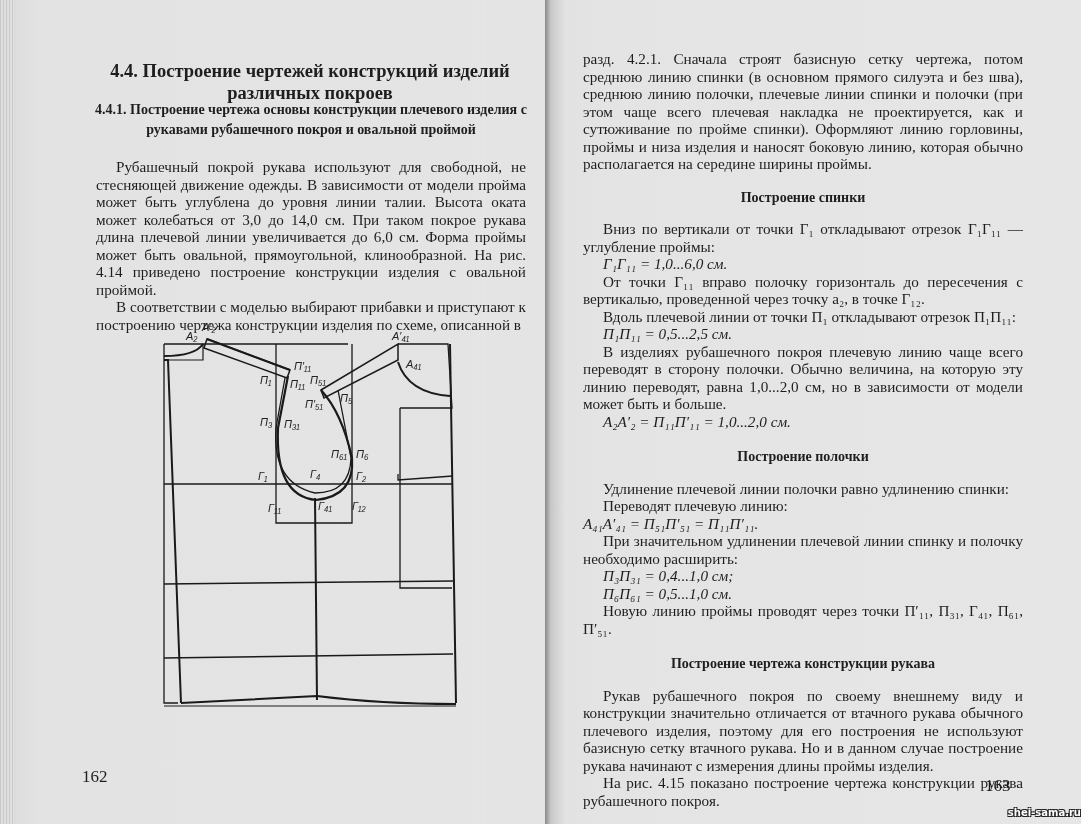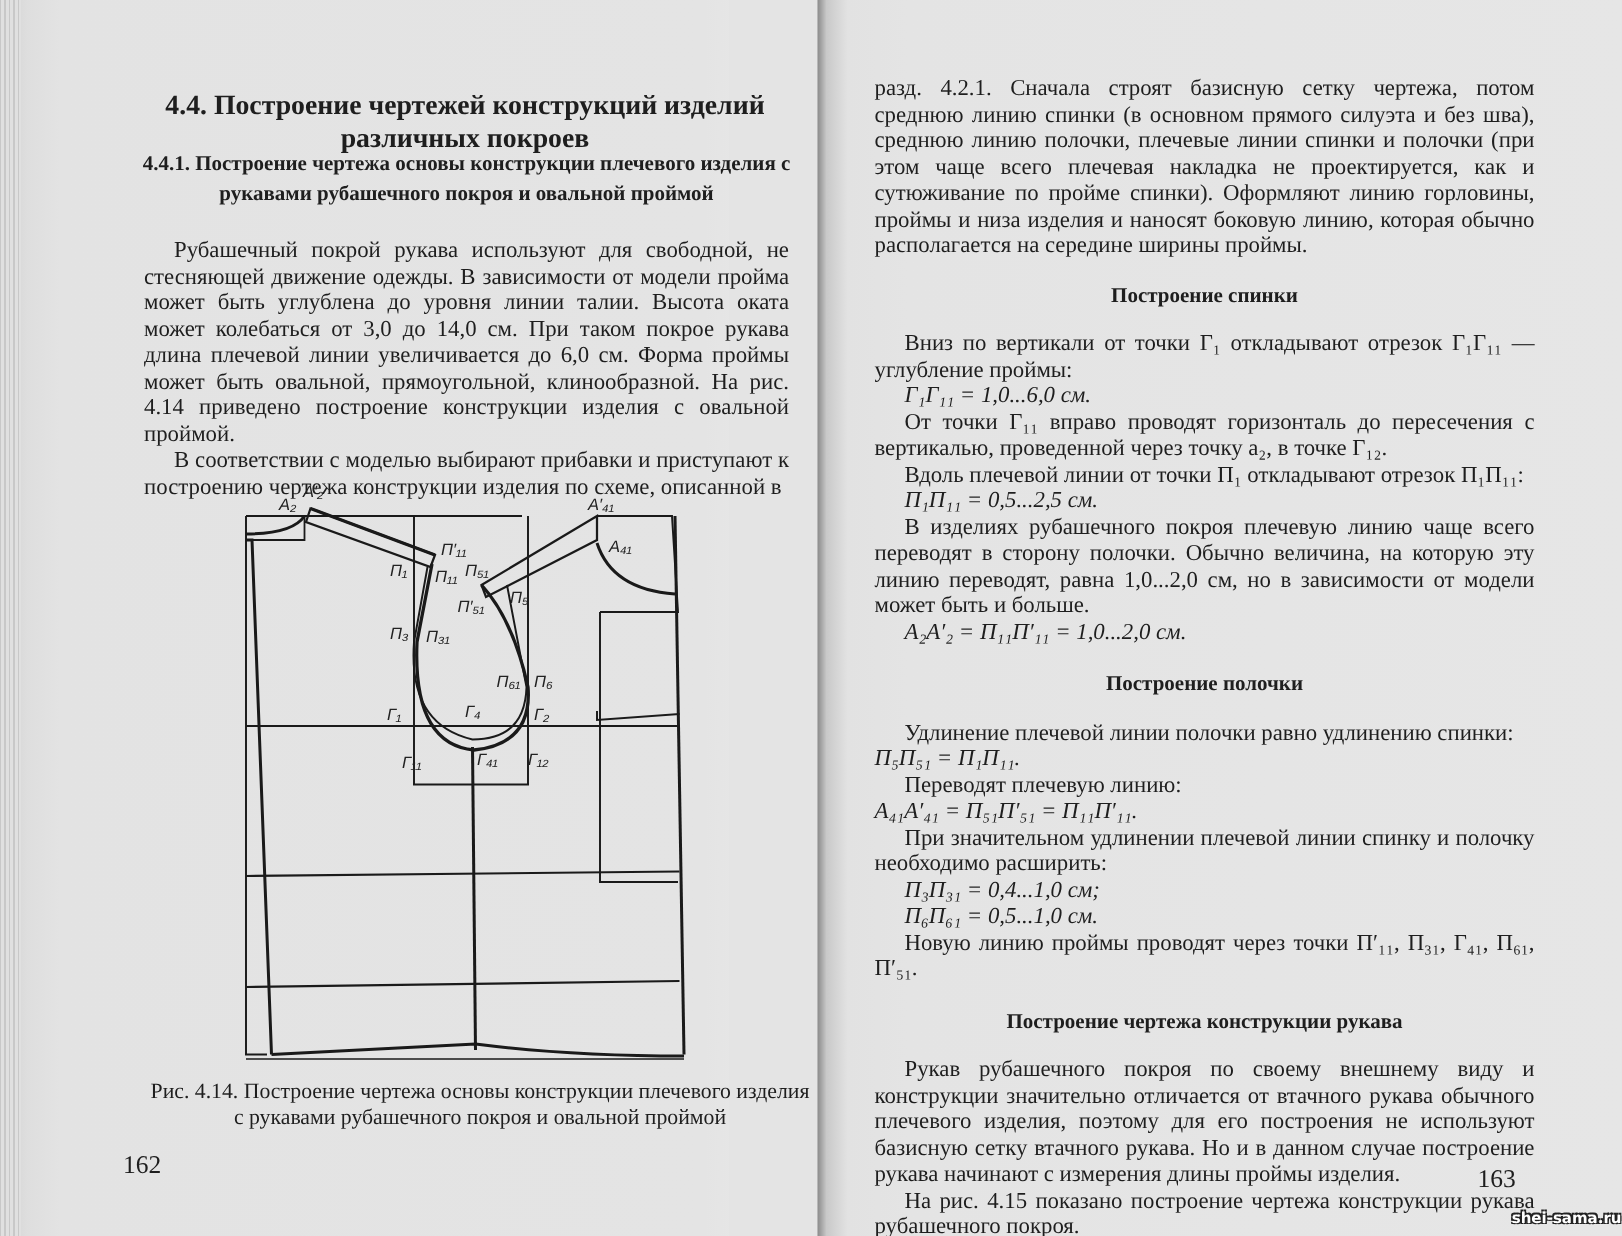--- a/index.html
+++ b/index.html
@@ -91,40 +91,38 @@
     <text x="171" y="140">П₆₁</text>
     <text x="196" y="140">П₆</text>
     <text x="98" y="162">Г₁</text>
     <text x="150" y="160">Г₄</text>
     <text x="196" y="162">Г₂</text>
     <text x="108" y="194">Г₁₁</text>
     <text x="158" y="192">Г₄₁</text>
     <text x="192" y="192">Г₁₂</text>
   </svg>
 
-  <div class="caption">Рис. 4.14. Построение чертежа основы конструкции плечевого изделия с рукавами рубашечного покроя и овальной проймой</div>
   <div class="pagenum" style="left:82px;top:767px;">162</div>
 </div>
 
 <div id="right-page" class="page">
   <div id="right-body" class="body-text">
     <p class="noindent">разд. 4.2.1. Сначала строят базисную сетку чертежа, потом среднюю линию спинки (в основном прямого силуэта и без шва), среднюю линию полочки, плечевые линии спинки и полочки (при этом чаще всего плечевая накладка не проектируется, как и сутюживание по пройме спинки). Оформляют линию горловины, проймы и низа изделия и наносят боковую линию, которая обычно располагается на середине ширины проймы.</p>
 
     <p class="sub" style="margin-top:16px;margin-bottom:14px;">Построение спинки</p>
     <p class="para">Вниз по вертикали от точки Г₁ откладывают отрезок Г₁Г₁₁ — углубление проймы:</p>
     <p class="indent-only" style="font-style:italic;">Г₁Г₁₁ = 1,0...6,0 см.</p>
-    <p class="para">От точки Г₁₁ вправо проводят горизонталь до пересечения с вертикалью, проведенной через точку а₂, в точке Г₁₂.</p>
+    <p class="para">От точки Г₁₁ вправо полочку горизонталь до пересечения с вертикалью, проведенной через точку а₂, в точке Г₁₂.</p>
     <p class="para">Вдоль плечевой линии от точки П₁ откладывают отрезок П₁П₁₁:</p>
     <p class="indent-only" style="font-style:italic;">П₁П₁₁ = 0,5...2,5 см.</p>
     <p class="para">В изделиях рубашечного покроя плечевую линию чаще всего переводят в сторону полочки. Обычно величина, на которую эту линию переводят, равна 1,0...2,0 см, но в зависимости от модели может быть и больше.</p>
     <p class="indent-only" style="font-style:italic;">А₂А′₂ = П₁₁П′₁₁ = 1,0...2,0 см.</p>
 
     <p class="sub" style="margin-top:18px;margin-bottom:14px;">Построение полочки</p>
     <p class="para">Удлинение плечевой линии полочки равно удлинению спинки:</p>
-    <p class="noindent" style="font-style:italic;">П₅П₅₁ = П₁П₁₁.</p>
     <p class="indent-only">Переводят плечевую линию:</p>
     <p class="noindent" style="font-style:italic;">А₄₁А′₄₁ = П₅₁П′₅₁ = П₁₁П′₁₁.</p>
     <p class="para">При значительном удлинении плечевой линии спинку и полочку необходимо расширить:</p>
     <p class="indent-only" style="font-style:italic;">П₃П₃₁ = 0,4...1,0 см;</p>
     <p class="indent-only" style="font-style:italic;">П₆П₆₁ = 0,5...1,0 см.</p>
     <p class="para">Новую линию проймы проводят через точки П′₁₁, П₃₁, Г₄₁, П₆₁, П′₅₁.</p>
 
     <p class="sub" style="margin-top:18px;margin-bottom:14px;">Построение чертежа конструкции рукава</p>
     <p class="para">Рукав рубашечного покроя по своему внешнему виду и конструкции значительно отличается от втачного рукава обычного плечевого изделия, поэтому для его построения не используют базисную сетку втачного рукава. Но и в данном случае построение рукава начинают с измерения длины проймы изделия.</p>
     <p class="para">На рис. 4.15 показано построение чертежа конструкции рукава рубашечного покроя.</p>

